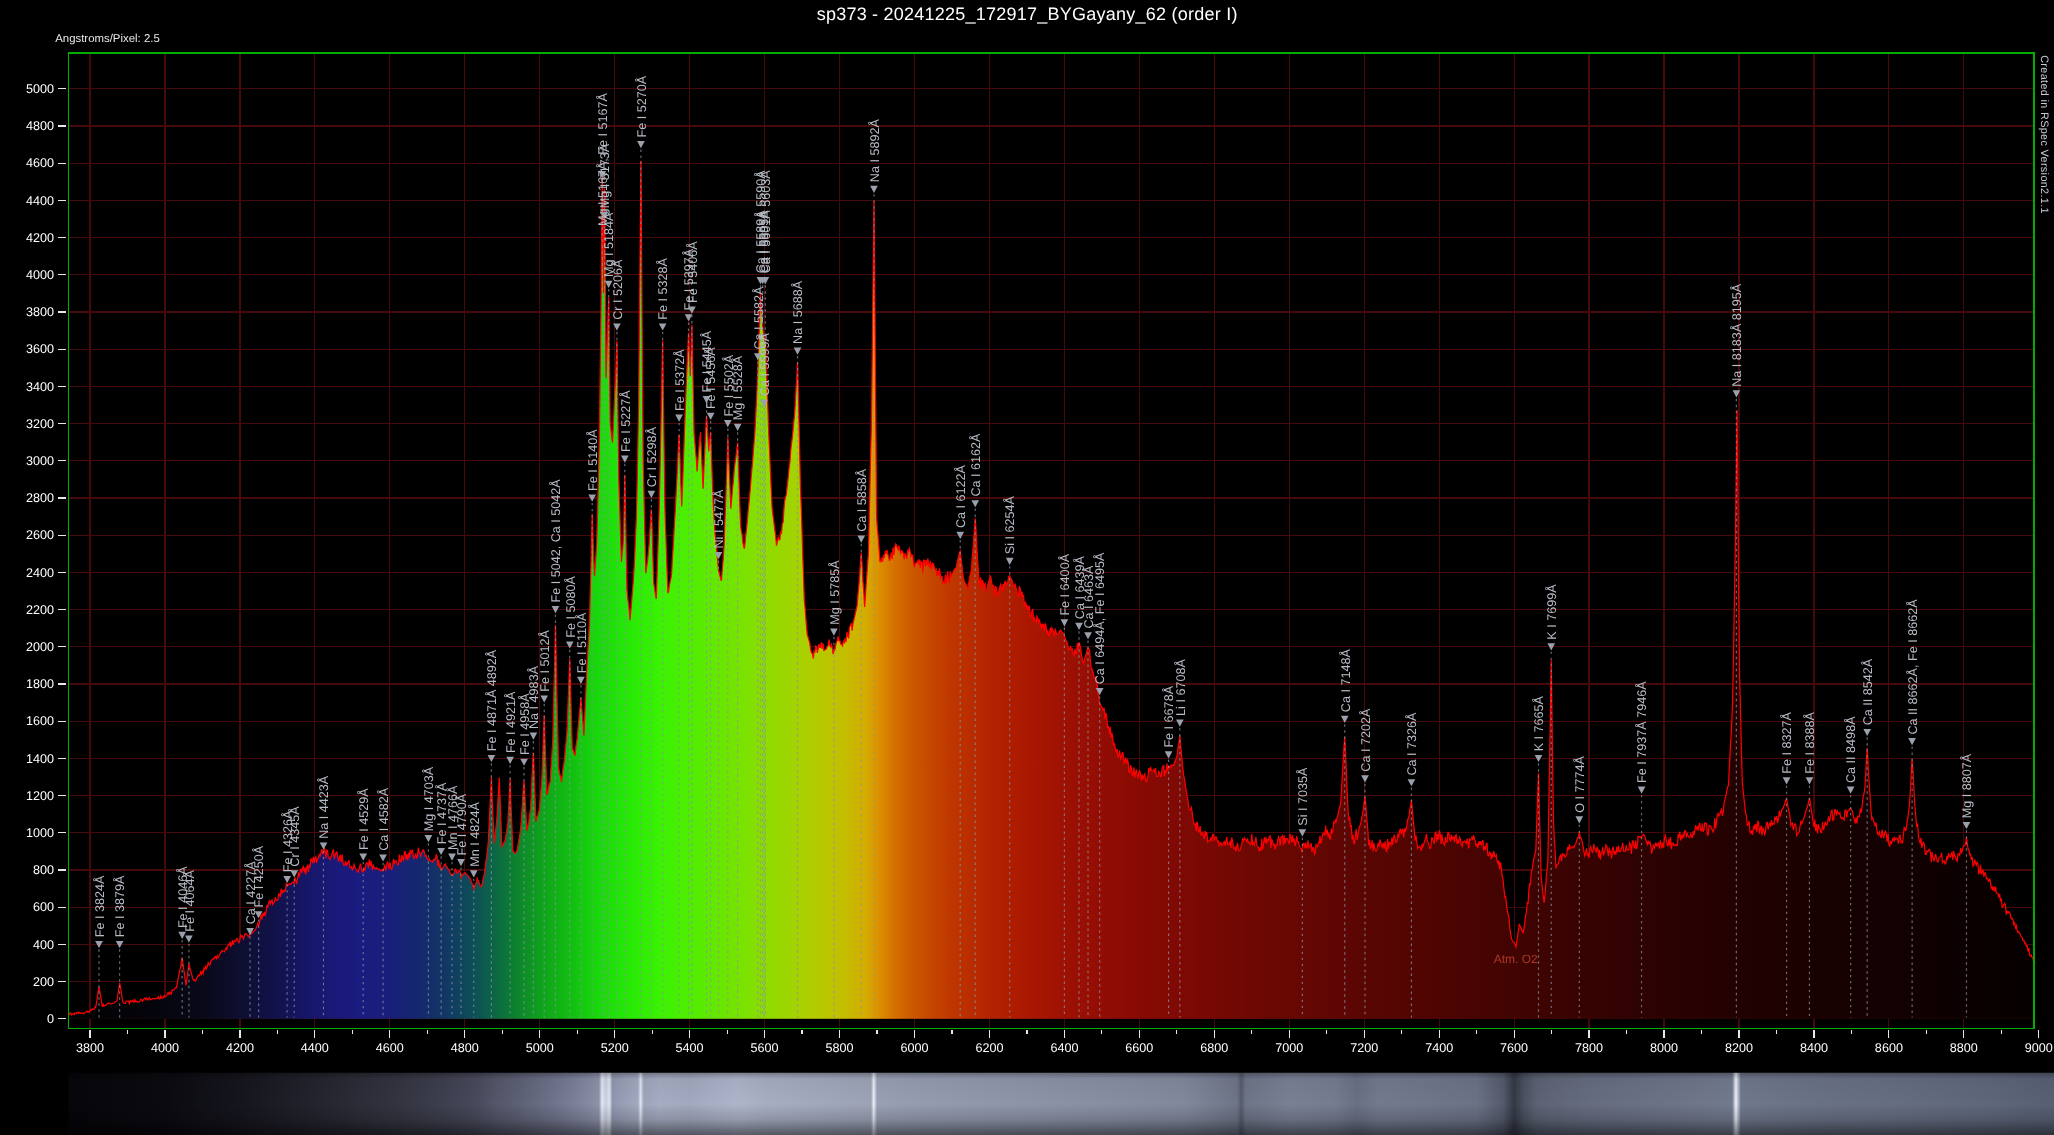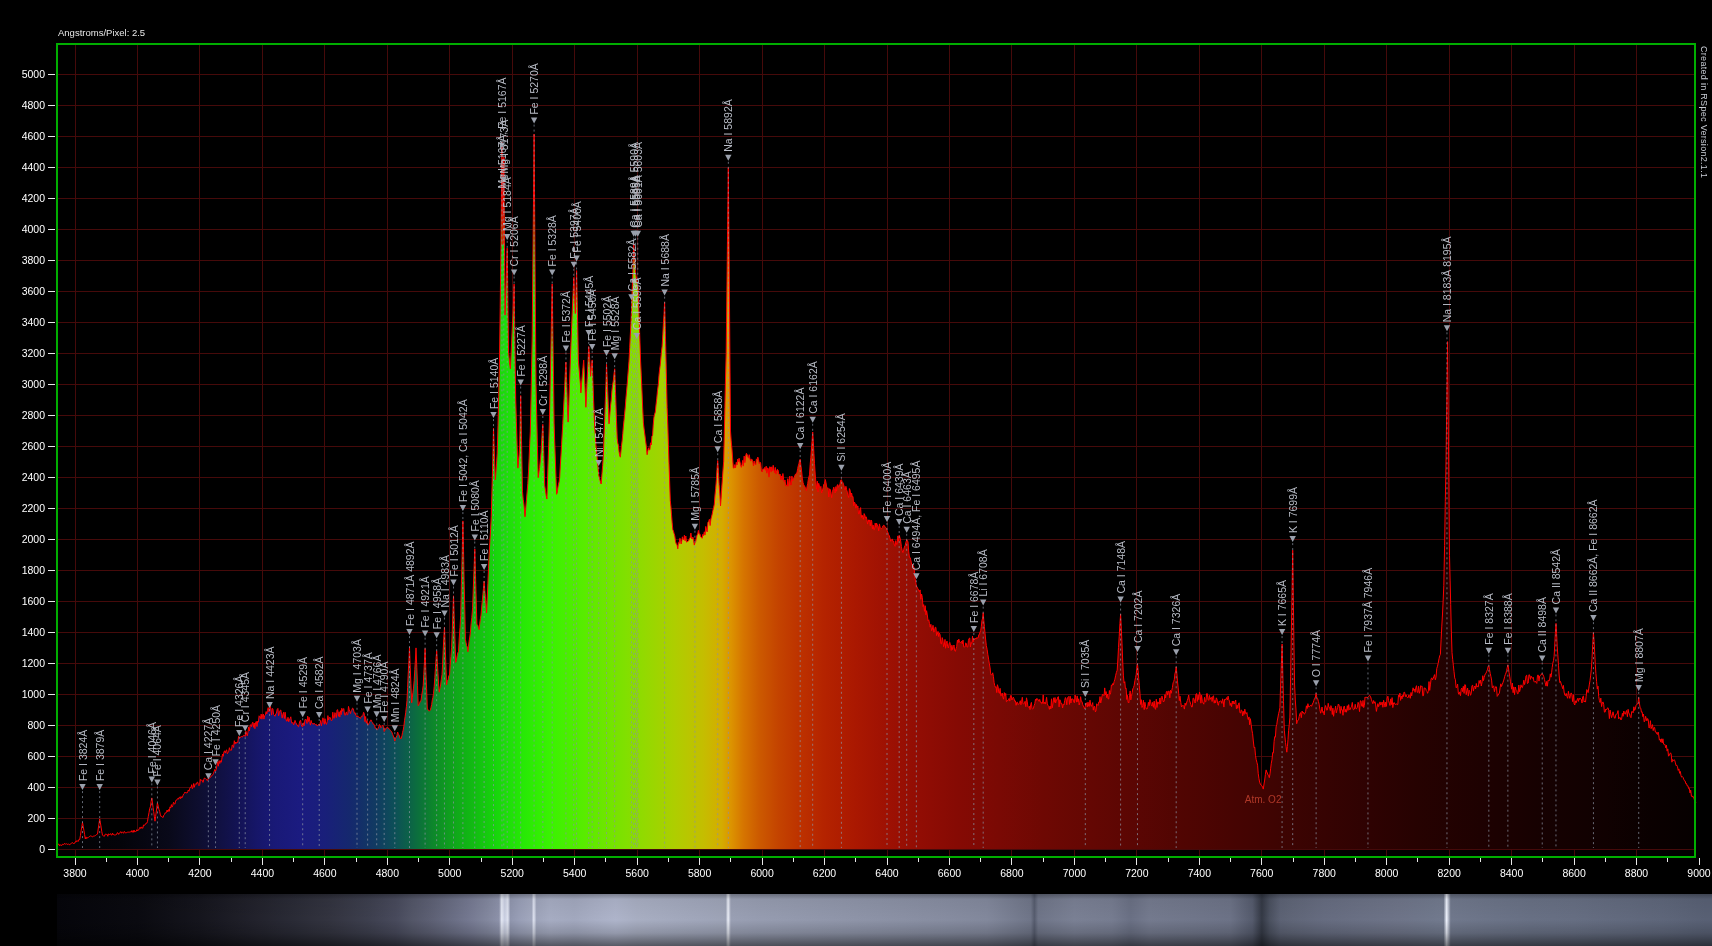--- a/index.html
+++ b/index.html
@@ -1,30 +1,31 @@
 <!DOCTYPE html>
 <html><head>
 <meta charset="utf-8">
 <style>
   html,body{margin:0;padding:0;background:#000;}
   .stage{position:relative;width:1712px;height:946px;background:#000;overflow:hidden;
          font-family:"Liberation Sans","DejaVu Sans",sans-serif;}
   .title{position:absolute;top:4px;left:0;width:100%;text-align:center;color:#ffffff;
          font-size:15px;letter-spacing:0.2px;}
-  .app-label{position:absolute;top:27px;left:58px;color:#e8e8e8;font-size:9.5px;}
+  .app-label{position:absolute;top:27px;left:46px;color:#e8e8e8;font-size:9.5px;}
   .watermark{position:absolute;top:46px;right:3px;color:#c8ccd4;font-size:9px;
              writing-mode:vertical-rl;letter-spacing:0.3px;}
   .xaxis-title{position:absolute;top:883px;left:57px;width:1638px;text-align:center;
                font-weight:bold;font-size:12px;}
   svg#plot-svg{position:absolute;left:0;top:0;}
 </style>
 </head>
 <body>
 
 <div class="stage">
+  <div class="title">sp373 - 20241225_172917_BYGayany_62 (order I)</div>
   <div class="app-label">Angstroms/Pixel: 2.5</div>
   <div class="watermark">Created in RSpec Version2.1.1</div>
   <svg id="plot-svg" width="1712" height="946">
       <defs>
         <linearGradient id="specfill" gradientUnits="userSpaceOnUse" x1="56.886153846153846" y1="0" x2="1695.876923076923" y2="0">
           <stop offset="0.0000" stop-color="#020203"></stop>
           <stop offset="0.0396" stop-color="#04040a"></stop>
           <stop offset="0.0682" stop-color="#090919"></stop>
           <stop offset="0.0873" stop-color="#0e0e30"></stop>
           <stop offset="0.1063" stop-color="#12124d"></stop>

